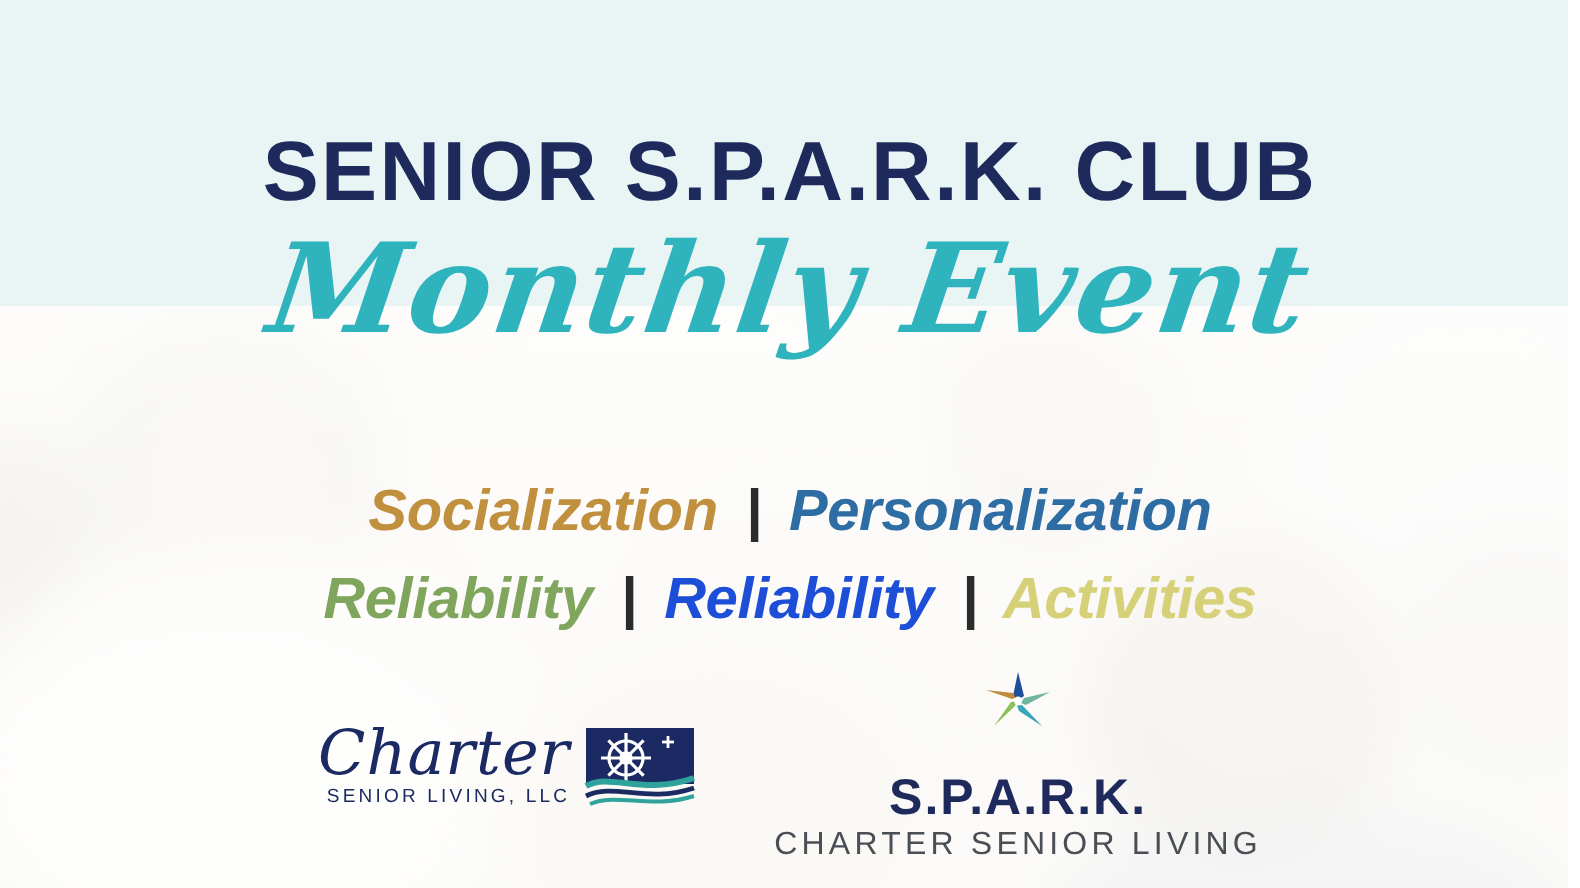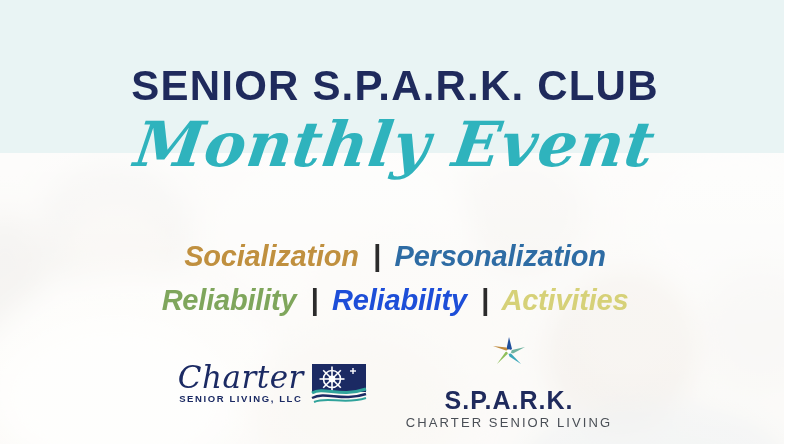--- a/index.html
+++ b/index.html
@@ -125,36 +125,37 @@
     font-size:31px;
     color:#1b2a63;
     line-height:30px;
     letter-spacing:0.5px;
   }
   .charter-sub {
     font-size:9.5px;
     letter-spacing:1.6px;
     color:#1b2a63;
     margin-top:1px;
-    font-weight:bold;
+    font-weight:normal;
+    text-align:right;
   }
   .charter-mark { width:58px; height:42px; }
 
   
   .sparklogo { text-align:center; }
   .spark-star { width:34px; height:30px; display:block; margin:0 auto 1px; }
   .spark-word {
     font-size:25px; font-weight:bold;
     letter-spacing:1px;
     color:#1f2a5c;
     line-height:25px;
     margin-top:22px;
   }
   .spark-sub {
-    font-size:13px;
+    font-size:16px;
     letter-spacing:2.1px;
     color:#4a4f56;
     margin-top:2px;
     text-align:right;
   }
 </style>
 </head>
 <body>
 
 <div class="slide">

